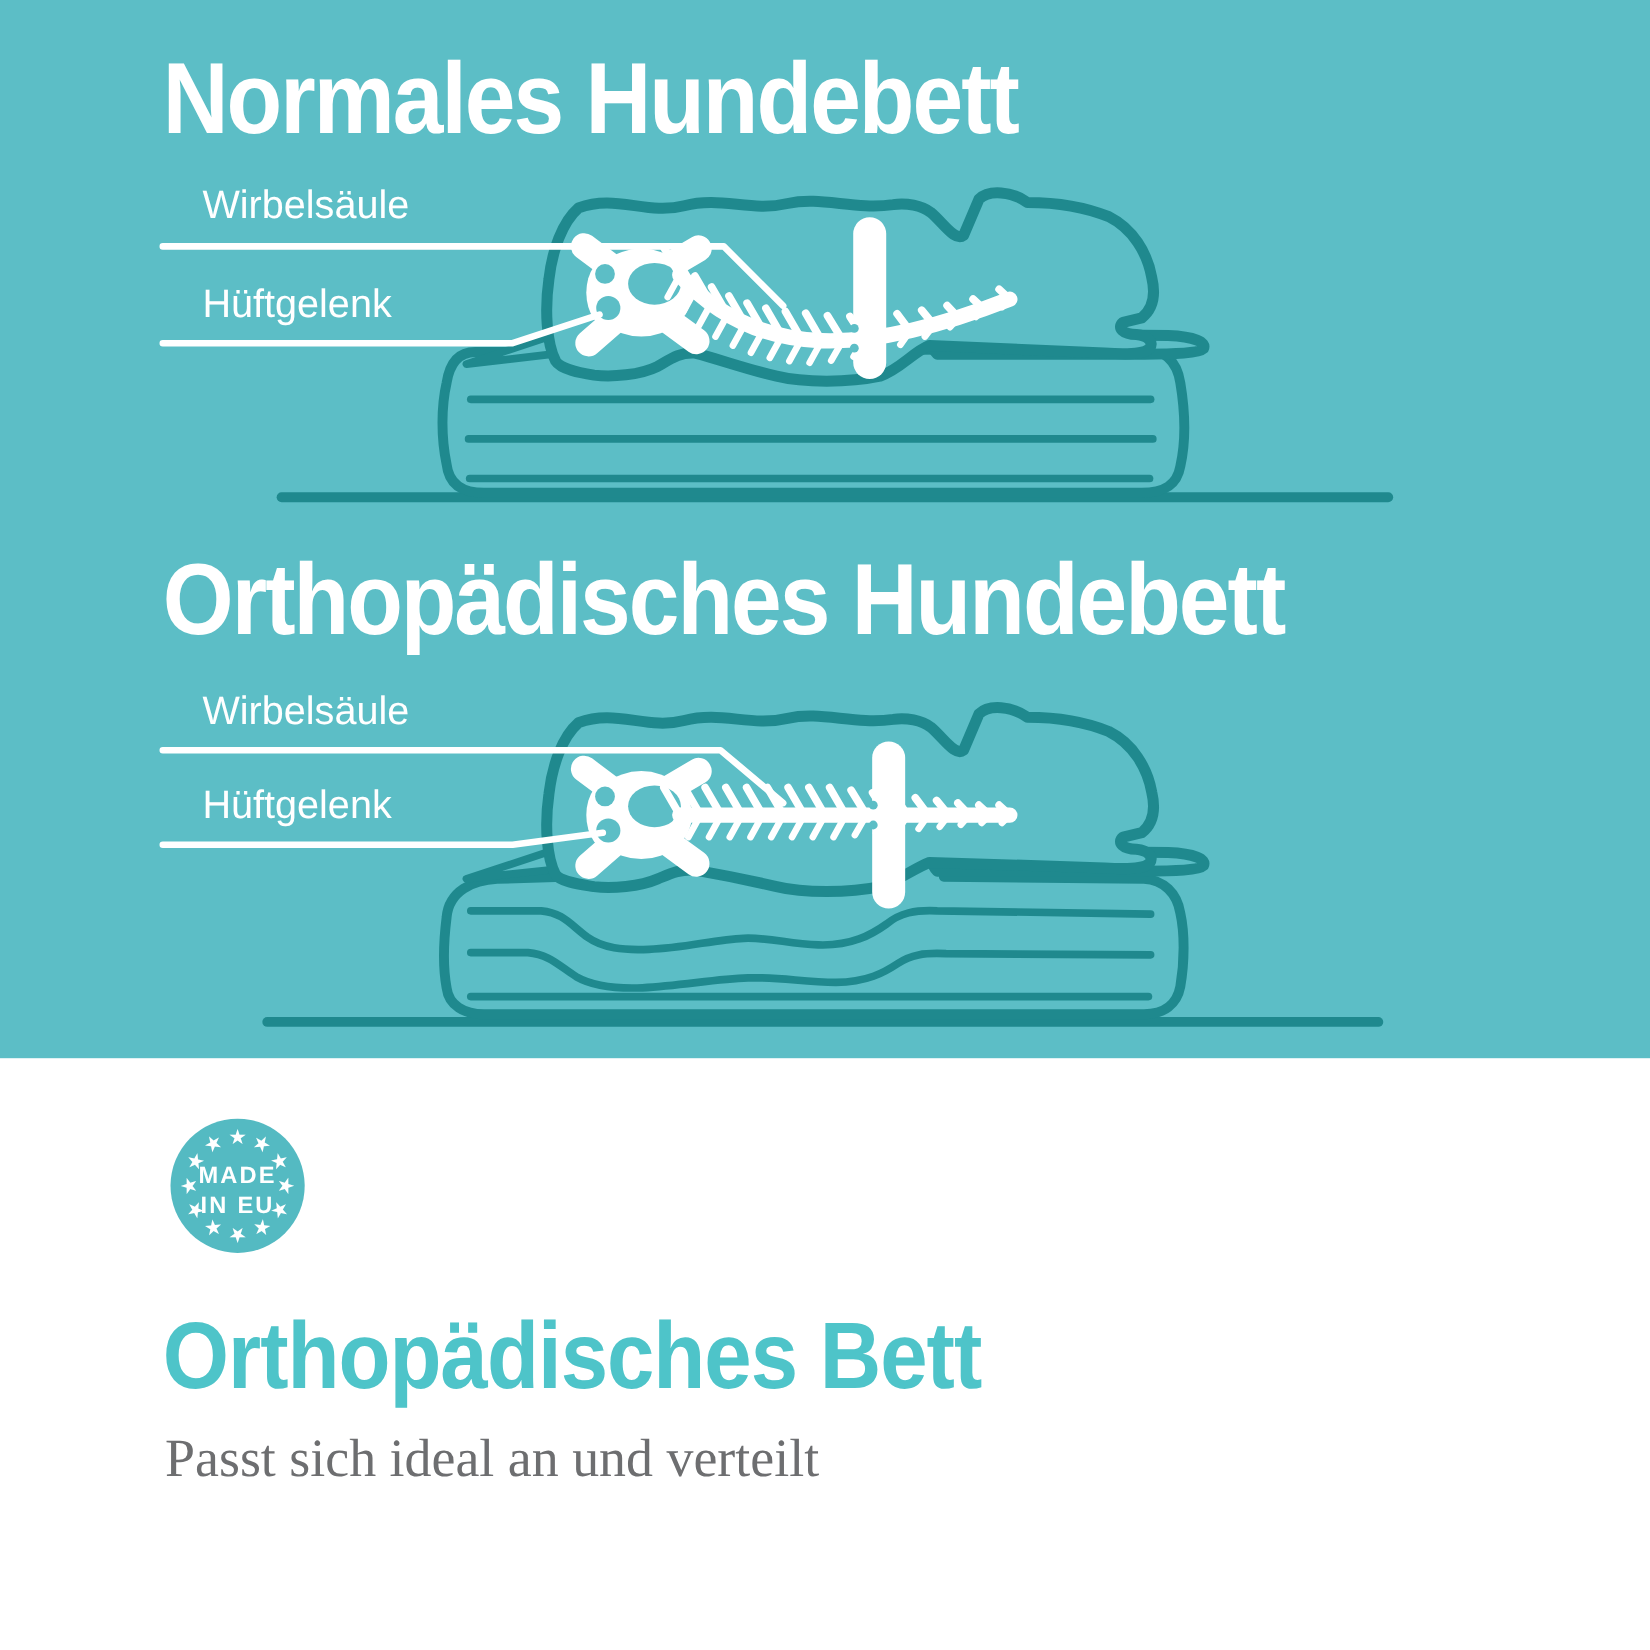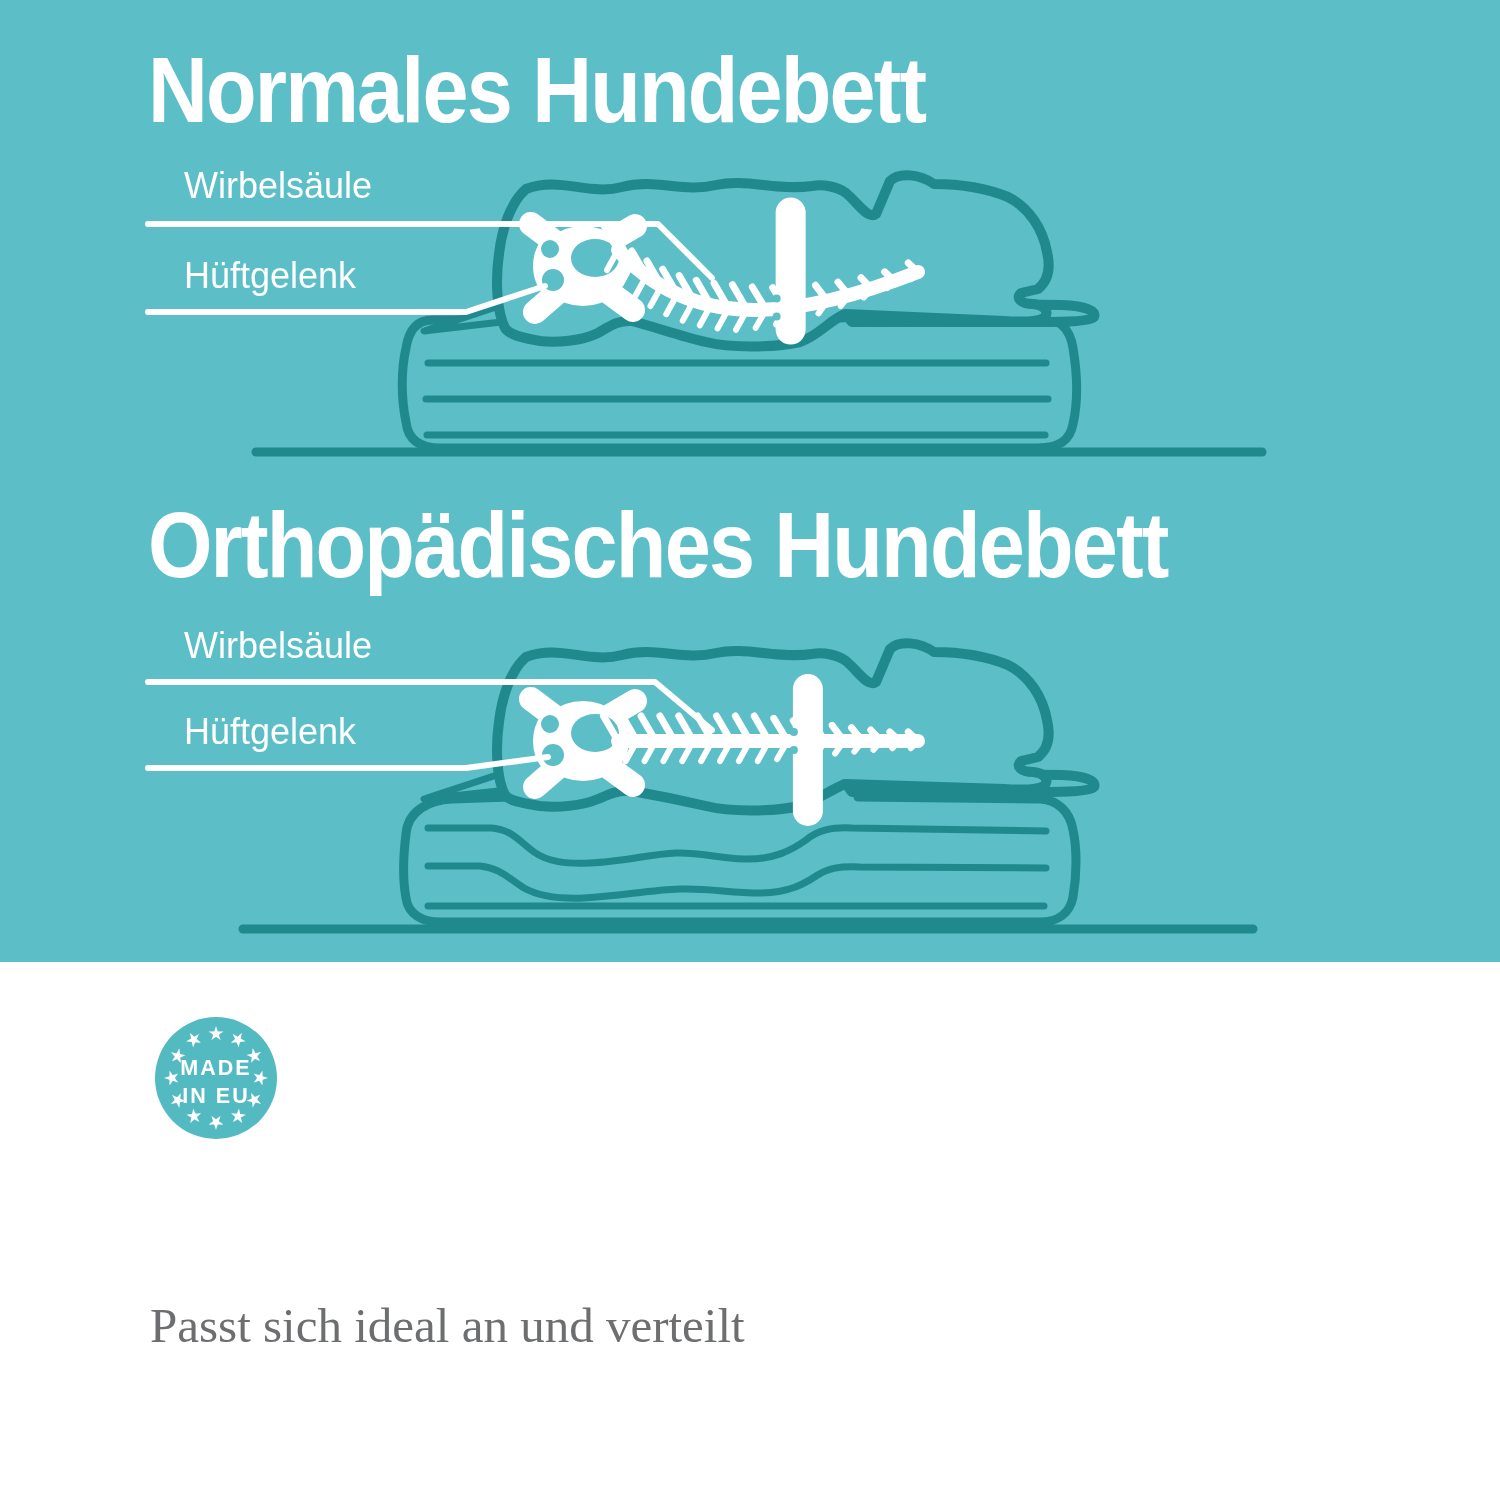--- a/index.html
+++ b/index.html
@@ -279,16 +279,19 @@
   </div>
   <div class="diagram-label" id="label-spine-1">Wirbelsäule</div>
   <div class="diagram-label" id="label-hip-1">Hüftgelenk</div>
 
   <div class="h-title" id="title-ortho">
     <span class="squeeze">Orthopädisches Hundebett</span>
   </div>
   <div class="diagram-label" id="label-spine-2">Wirbelsäule</div>
   <div class="diagram-label" id="label-hip-2">Hüftgelenk</div>
 
+  <div class="footer-heading">
+    <span class="squeeze">Orthopädisches Bett</span>
+  </div>
   <div class="footer-body">
     <div>Passt sich ideal an und verteilt</div>
   </div>
 </div>
 
 </body></html>

